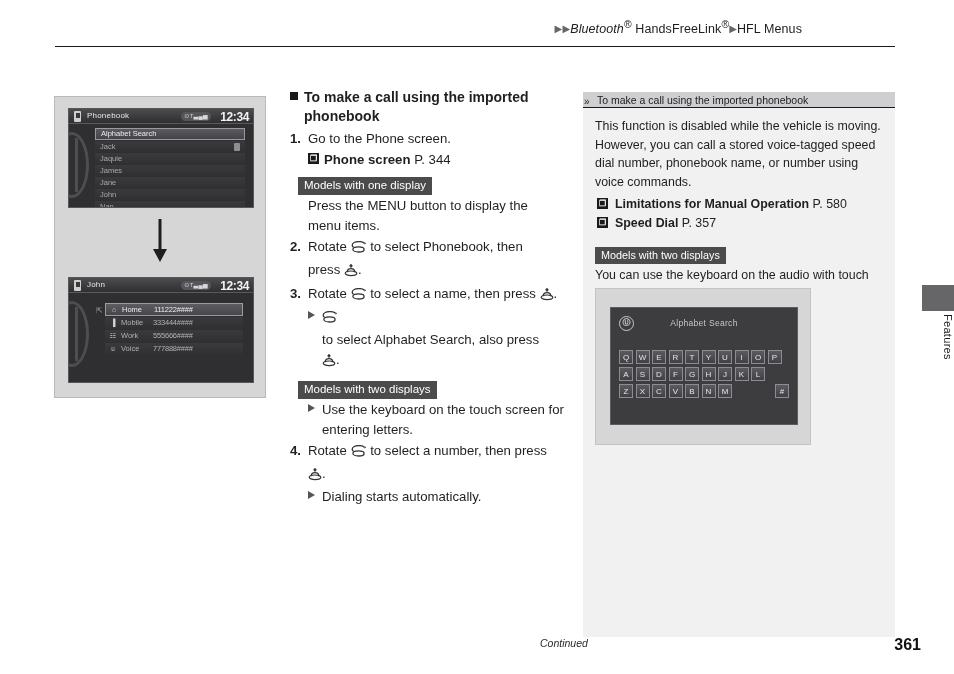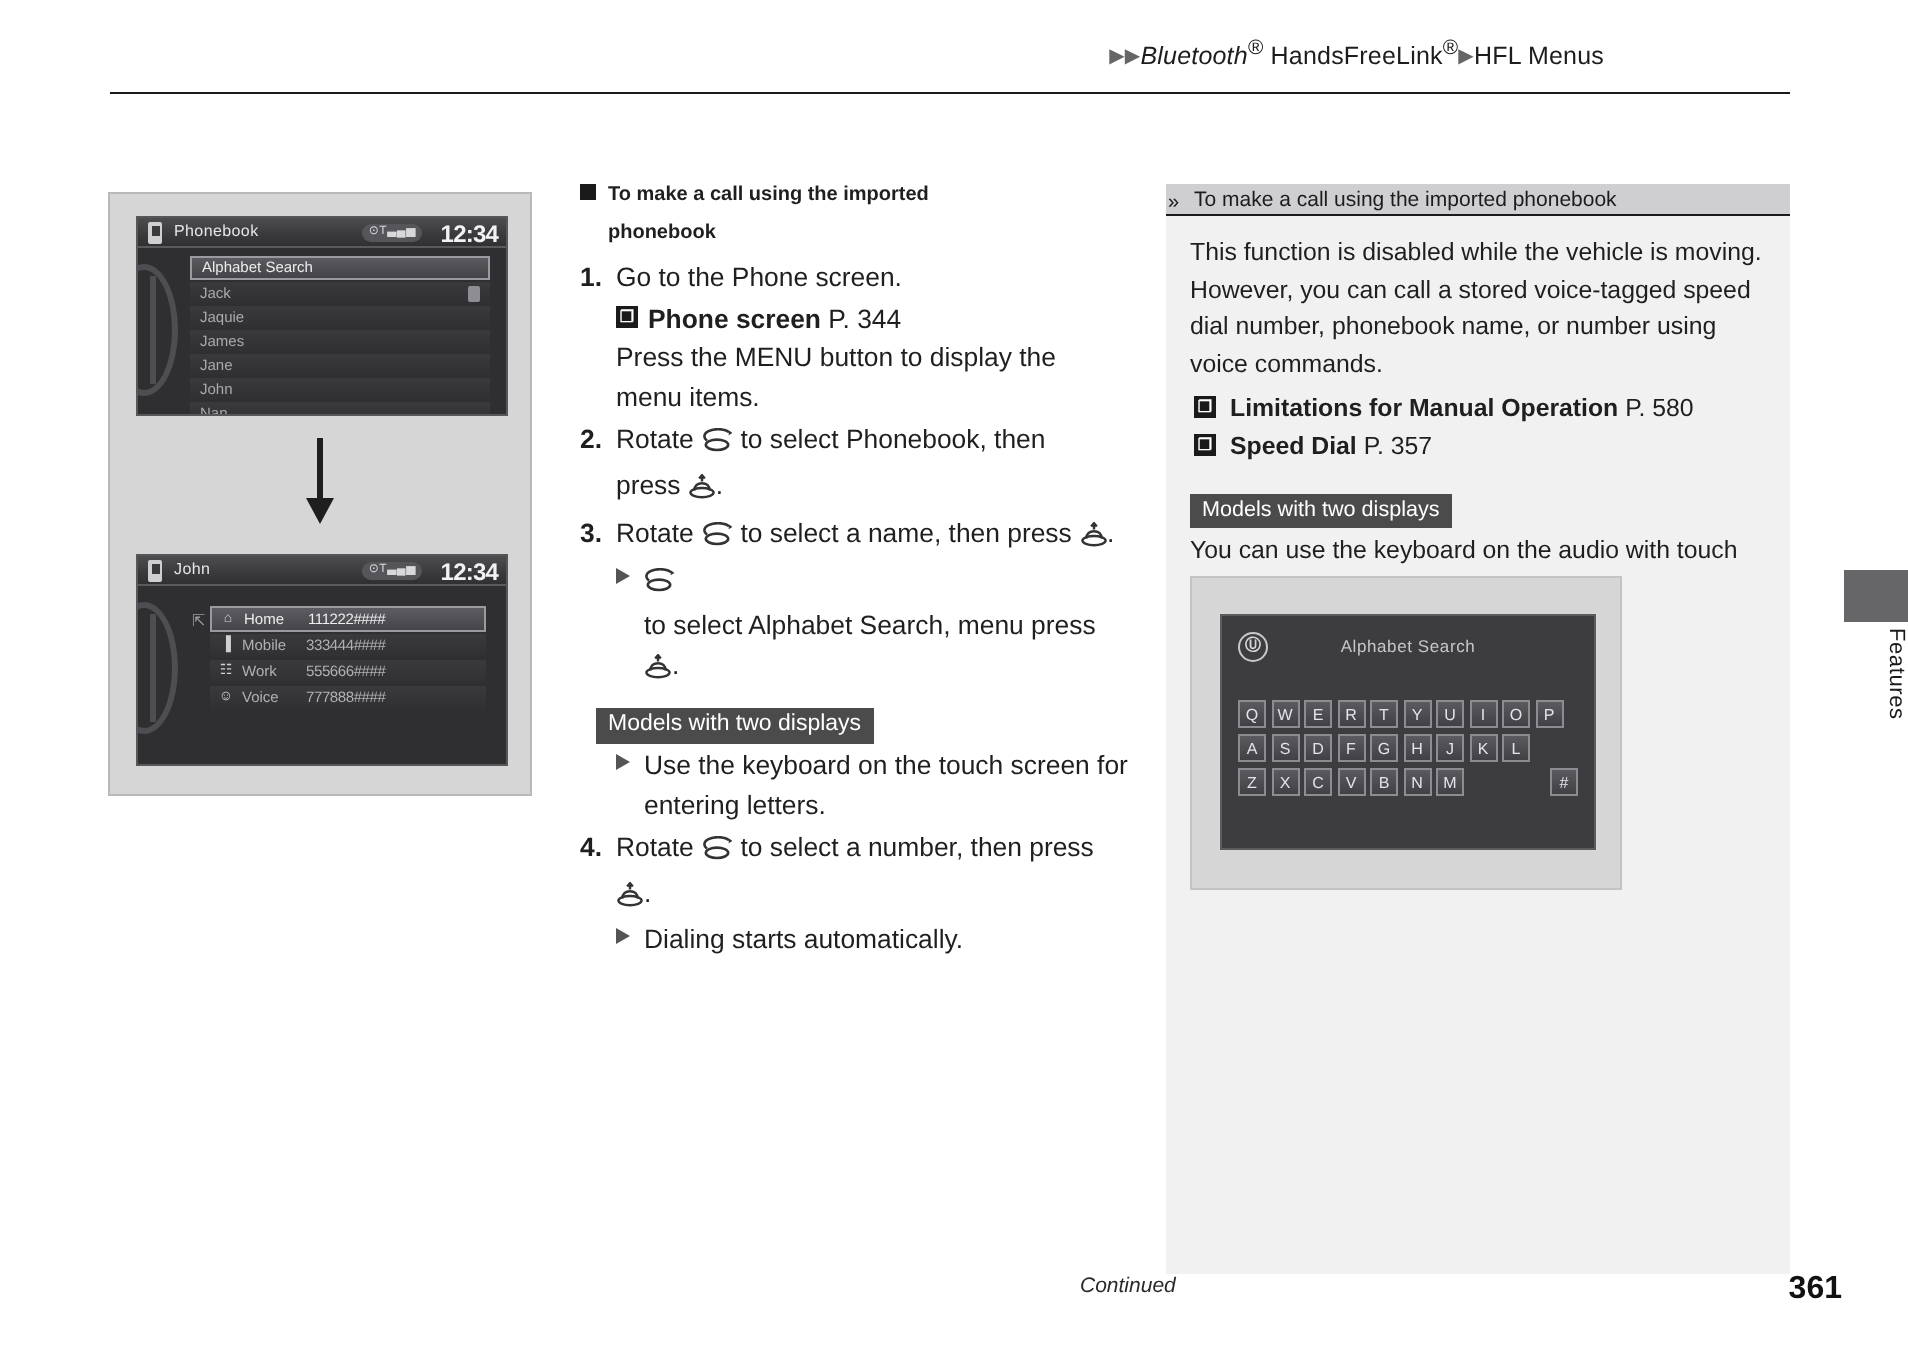--- a/index.html
+++ b/index.html
@@ -116,21 +116,21 @@
     height:46px;
   }
   .down-arrow svg { display:inline-block; }
 
   
   .center {
     position:absolute; left:290px; top:88px; width:282px;
     font-size:13.2px; line-height:20px; color:#1f1f1f;
   }
   .sect-head {
-    font-size:10px; font-weight:700; line-height:19px;
+    font-size:14px; font-weight:700; line-height:19px;
     margin:0 0 3px 0; padding-left:14px; position:relative;
   }
   .sect-head:before{
     content:""; position:absolute; left:0; top:4px; width:8px;height:8px;
     background:#1a1a1a;
   }
   .step { position:relative; padding-left:18px; margin-top:1px; }
   .step-n { position:absolute; left:0; top:0; font-weight:700; }
   .ref {
     padding-left:34px; position:relative; line-height:19px; margin-top:1px;
@@ -341,20 +341,21 @@
     <span class="step-n">1.</span>
     <span>Go to the Phone screen.</span>
   </div>
 
   <div class="ref">
     <span class="refico">❐</span>
     <b>Phone screen</b>
     <span>P. 344</span>
   </div>
 
+  <div><span class="badge">Models with one display</span></div>
 
   <div class="plain">
     <span>Press the </span><b class="strong">MENU</b><span> button to display the</span><br>
     <span>menu items.</span>
   </div>
 
   <div class="step">
     <span class="step-n">2.</span>
     <span>Rotate </span><span class="knob-rot">
       <svg width="16" height="13" viewBox="0 0 16 13">
@@ -391,21 +392,21 @@
 
   <div class="bullet">
     <span class="tri"></span>
     <span class="knob-rot">
       <svg width="16" height="13" viewBox="0 0 16 13">
           <path d="M13.5 2.2c-1.2-1.1-3.2-1.6-5.5-1.6C4.4.6 1.2 2 1.2 4.2c0 .8.5 1.5 1.3 2.1" fill="none" stroke="#333" stroke-width="1.3"></path>
           <ellipse cx="7.5" cy="8.4" rx="5.6" ry="2.6" fill="none" stroke="#333" stroke-width="1.3"></ellipse>
           <path d="M13.6 1.2l1.6 1.3-1.9 1.1z" fill="#333"></path>
         </svg>
     </span><br>
-    <span>to select </span><b class="strong">Alphabet Search</b><span>, menu press</span><br>
+    <span>to select </span><b class="strong">Alphabet Search</b><span>, also press</span><br>
     <span class="knob-prs">
       <svg width="14" height="13" viewBox="0 0 14 13">
           <ellipse cx="7" cy="9.3" rx="5.8" ry="2.3" fill="none" stroke="#333" stroke-width="1.2"></ellipse>
           <path d="M3.2 8.2c0-2.4 1.6-3.6 3.8-3.6s3.8 1.2 3.8 3.6" fill="none" stroke="#333" stroke-width="1.2"></path>
           <path d="M7 .6v3.2M5.6 2.3L7 .6l1.4 1.7" fill="none" stroke="#333" stroke-width="1.2"></path>
         </svg>
     </span><span>.</span>
   </div>
 
   <div><span class="badge">Models with two displays</span></div>

